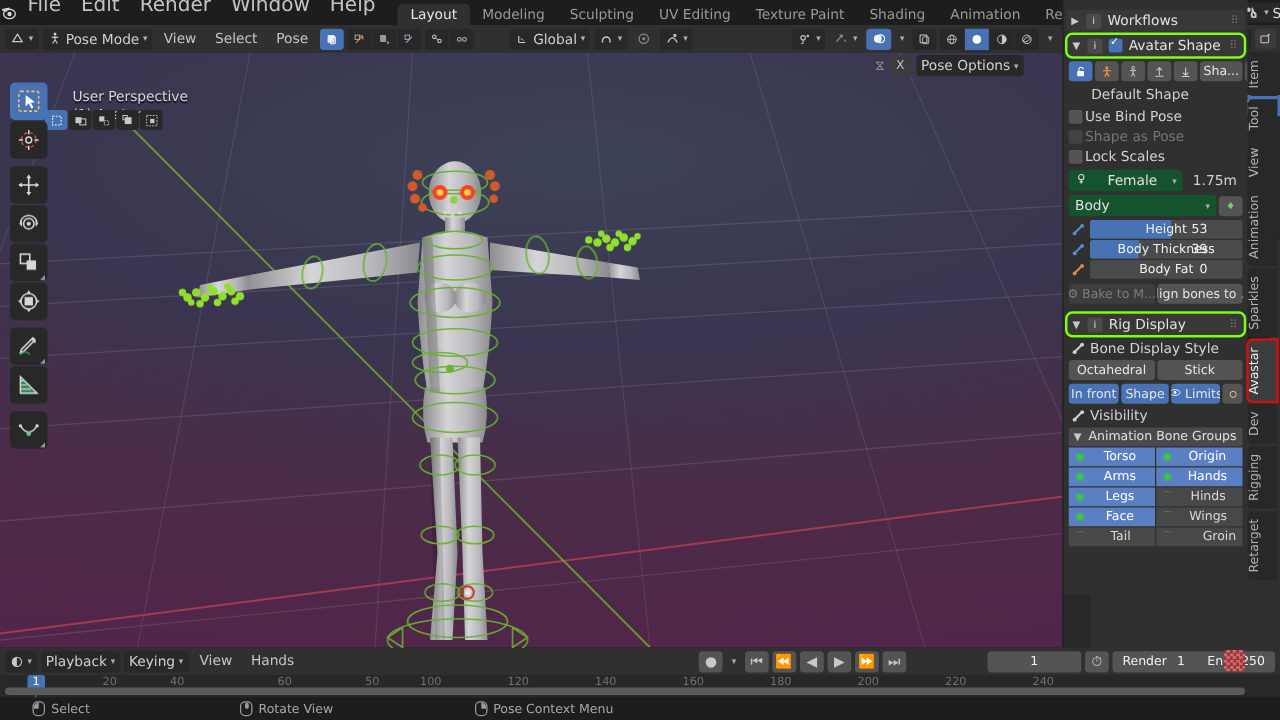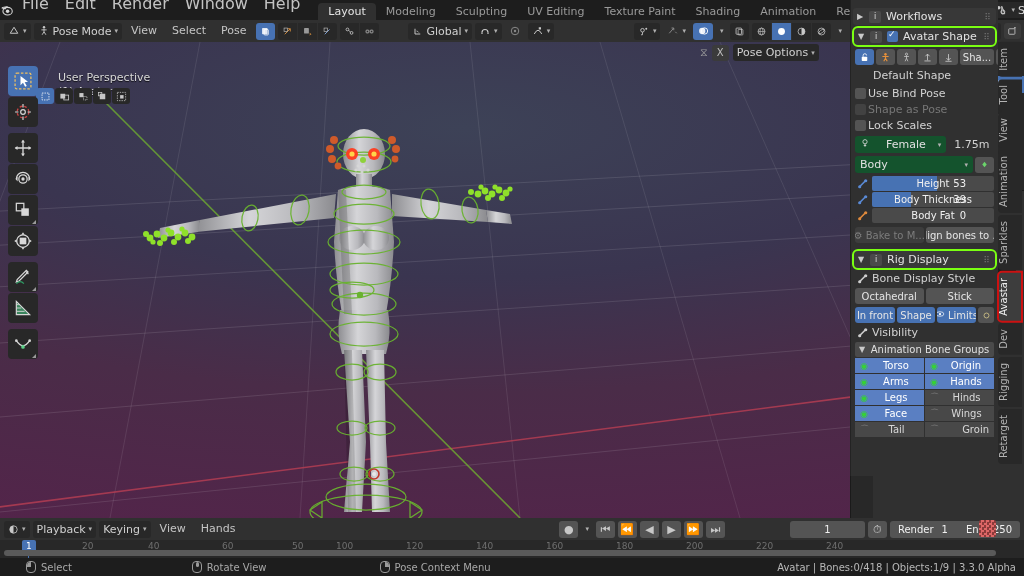--- a/index.html
+++ b/index.html
@@ -1416,21 +1416,21 @@
           <span>Render</span>
           <span>1</span>
           <span style="margin-left:10px">End</span>
           <span>250</span>
         </span>
       </div>
     </div>
 
     <div class="tl-strip">
       <span class="tl-tick" style="left:82px">20</span>
-      <span class="tl-tick" style="left:148px">40</span>
+      <span class="tl-tick" style="left:136px">40</span>
       <span class="tl-tick" style="left:222px">60</span>
       <span class="tl-tick" style="left:292px">50</span>
       <span class="tl-tick" style="left:336px">100</span>
       <span class="tl-tick" style="left:406px">120</span>
       <span class="tl-tick" style="left:476px">140</span>
       <span class="tl-tick" style="left:546px">160</span>
       <span class="tl-tick" style="left:616px">180</span>
       <span class="tl-tick" style="left:686px">200</span>
       <span class="tl-tick" style="left:756px">220</span>
       <span class="tl-tick" style="left:826px">240</span>
@@ -1456,16 +1456,15 @@
           <i></i>
         </span>
       <span>Rotate View</span>
     </span>
     <span class="si" style="margin-left:113px">
       <span class="mouse-ic right">
           <i></i>
         </span>
       <span>Pose Context Menu</span>
     </span>
-    <span class="status-right">Avatar | Bones:0/418 | Objects:1/9 | 3.3.0 Alpha</span>
   </div>
 
 </div>
 
 </body></html>

